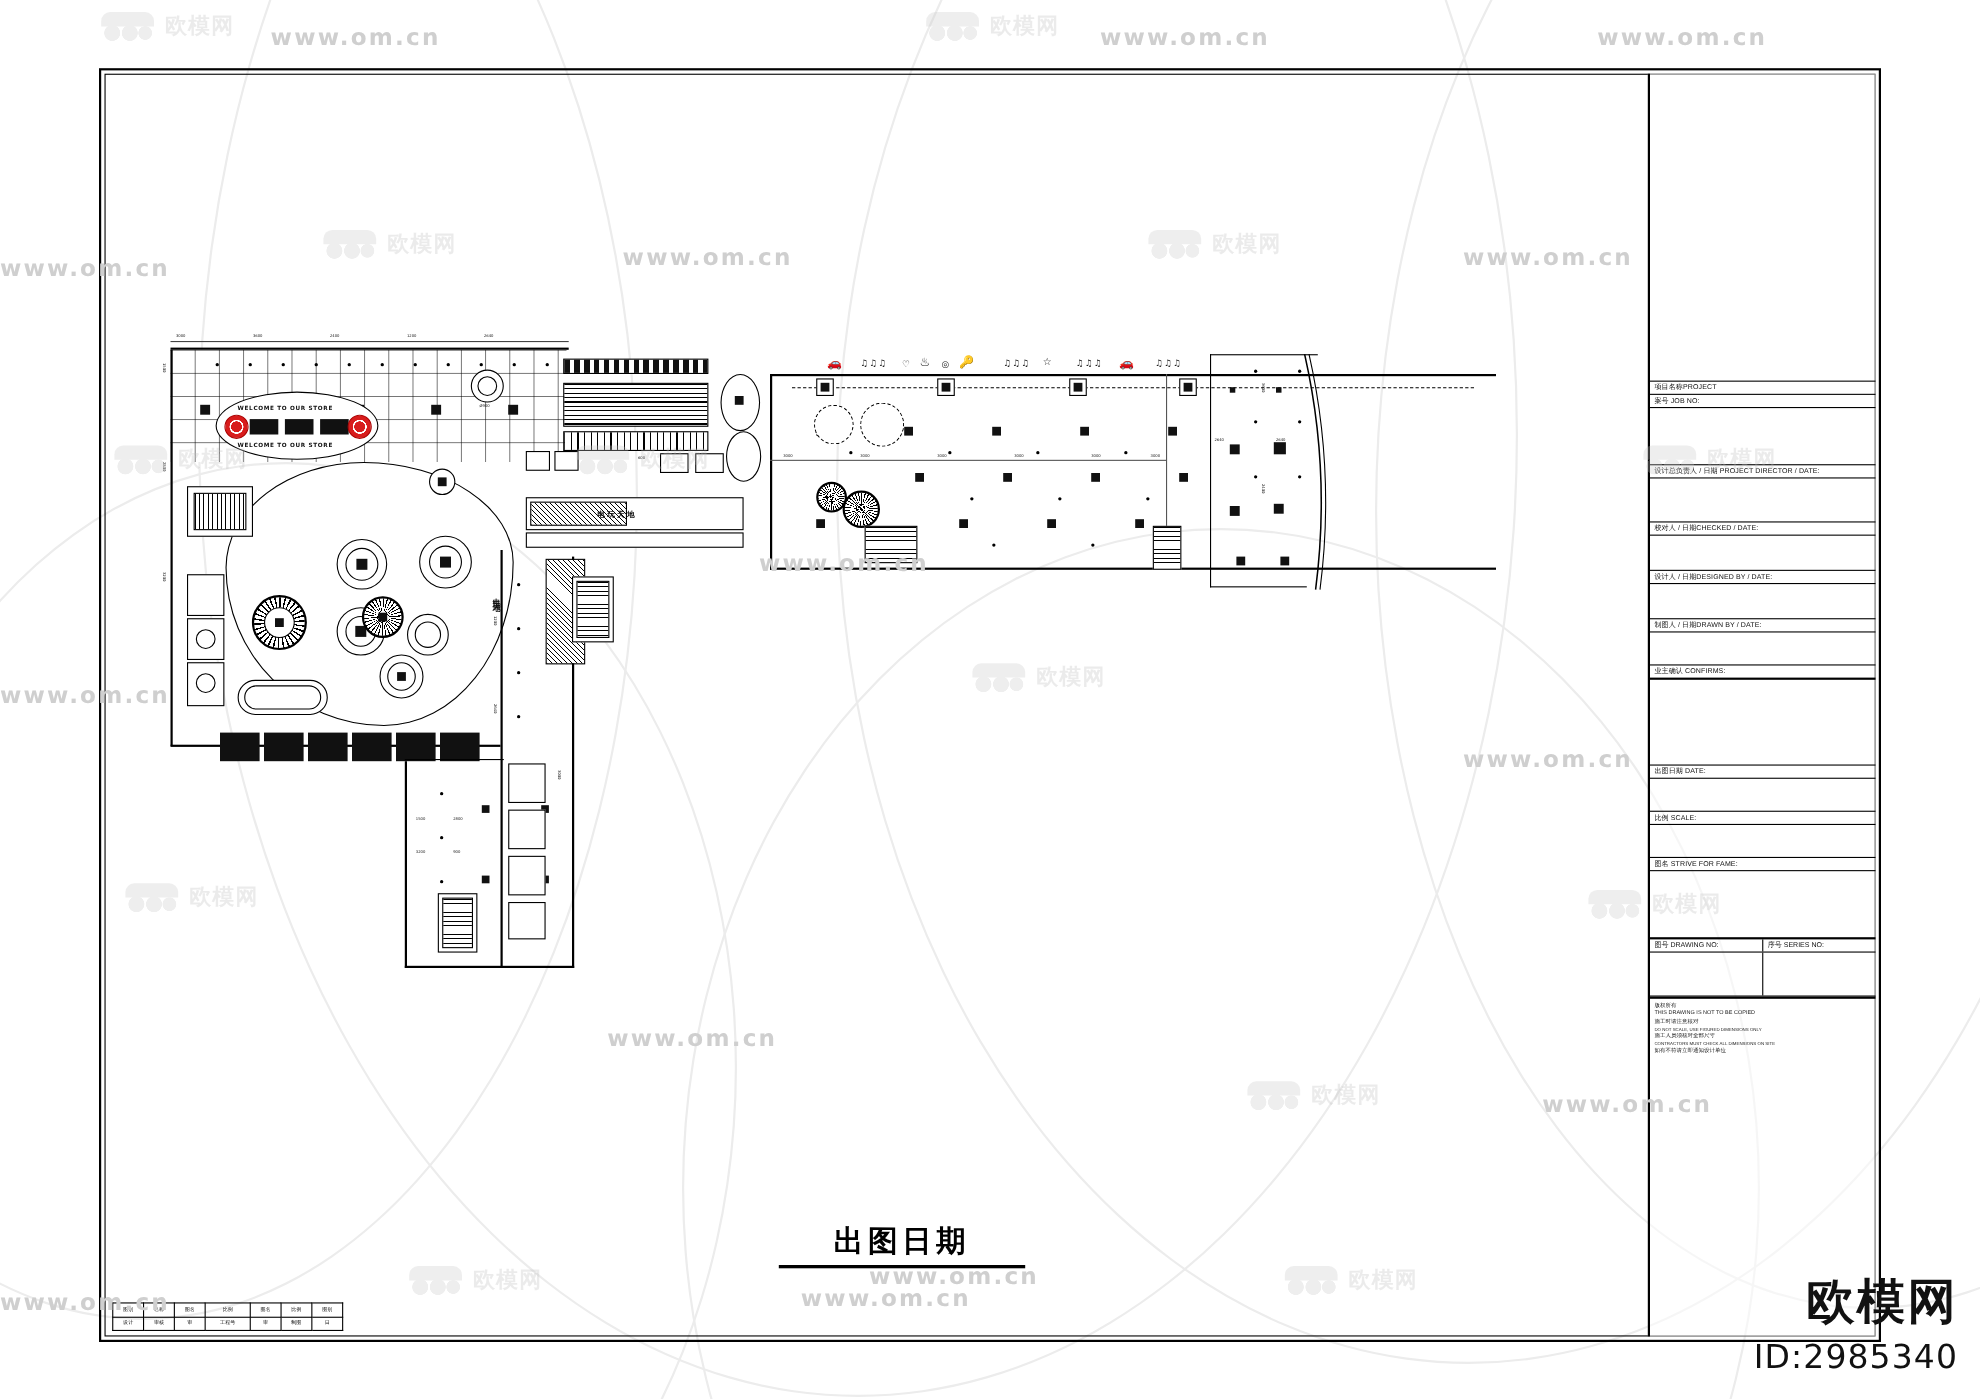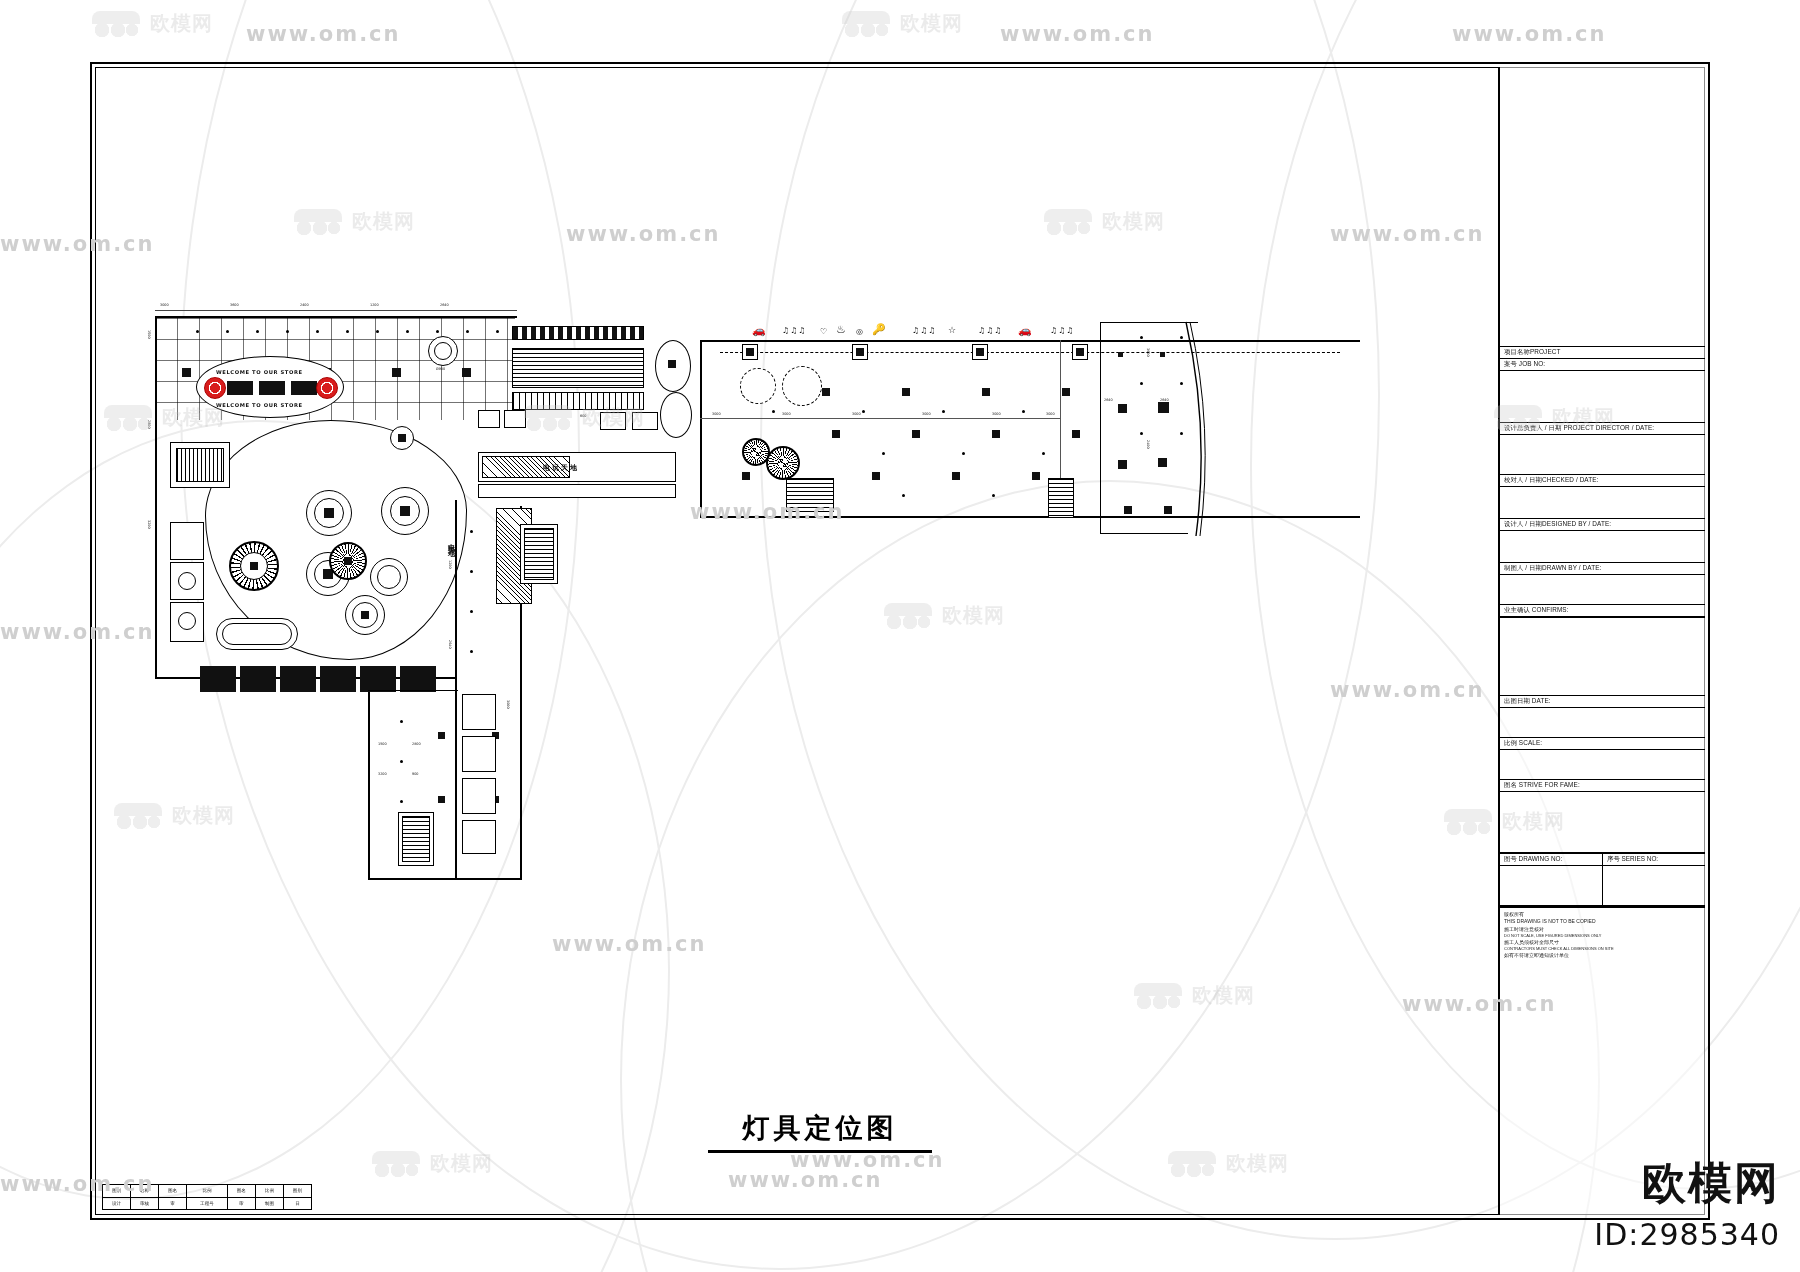--- a/index.html
+++ b/index.html
@@ -535,21 +535,21 @@
   <div class="stair" style="left:402px; top:816px; width:28px; height:46px;"></div>
   <div class="room" style="left:462px; top:820px; width:34px; height:34px;"></div>
   <div class="room" style="left:462px; top:778px; width:34px; height:36px;"></div>
   <div class="room" style="left:462px; top:736px; width:34px; height:36px;"></div>
   <div class="room" style="left:462px; top:694px; width:34px; height:36px;"></div>
 
   <div class="dimtxt v" style="left:506px; top:700px;">3000</div>
 </div>
 
 <div id="dwg-title">
-  <div class="t">灯具定位图</div>
+  <div class="t">出图日期</div>
   <div class="rule"></div>
 </div>
 
 <div id="wm-text">
   <div class="wm-tile" style="left:88px;  top:8px;">
     <div class="wm-logo"></div>
     <div class="wm-cn">欧模网</div>
   </div>
   <div class="wm-tile" style="left:838px; top:8px;">
     <div class="wm-logo"></div>

